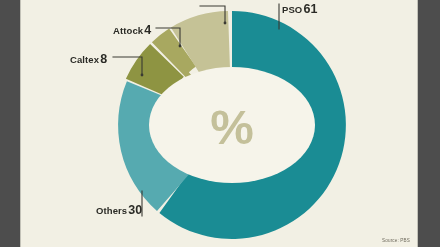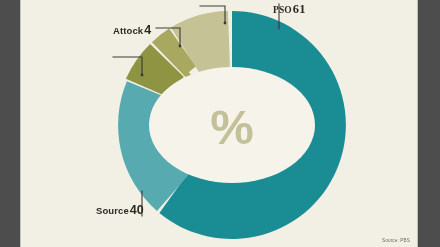--- a/index.html
+++ b/index.html
@@ -59,21 +59,21 @@
     letter-spacing: .1px;
   }
   .lbl .nm {
     font-weight: 600;
   }
   .lbl .vl {
     font-weight: 700;
     font-size: 12.5px;
     margin-left: 1px;
   }
-  .lbl-pso   { left: 253px; top: 2px; font-family: Liberation Serif, serif; }
+  .lbl-pso   { left: 262px; top: 2px; }
   .lbl-others{ left: 136px; top: 2px; }
   .lbl-attock{ left: 93px;  top: 23px; }
   .lbl-caltex{ left: 50px;  top: 52px; }
   .lbl-shell { left: 76px;  top: 203px; }
   .source {
     position: absolute;
     right: 8px;
     bottom: 4px;
     font-size: 4.6px;
     color: #6e6a5c;
@@ -151,23 +151,26 @@
 
     <div class="lbl lbl-pso">
       <span class="nm">PSO</span><span class="vl">61</span>
     </div>
 
 
     <div class="lbl lbl-attock">
       <span class="nm">Attock</span><span class="vl">4</span>
     </div>
 
+    <div class="lbl lbl-caltex">
+      <span class="nm">Caltex</span><span class="vl">8</span>
+    </div>
 
     <div class="lbl lbl-shell">
-      <span class="nm">Source</span><span class="vl">40</span>
+      <span class="nm">Others</span><span class="vl">30</span>
     </div>
 
     <div class="source">Source: PBS</div>
   </div>
 
   <div class="edge-line-left"></div>
   <div class="edge-line-right"></div>
 </div>
 
 </body></html>

